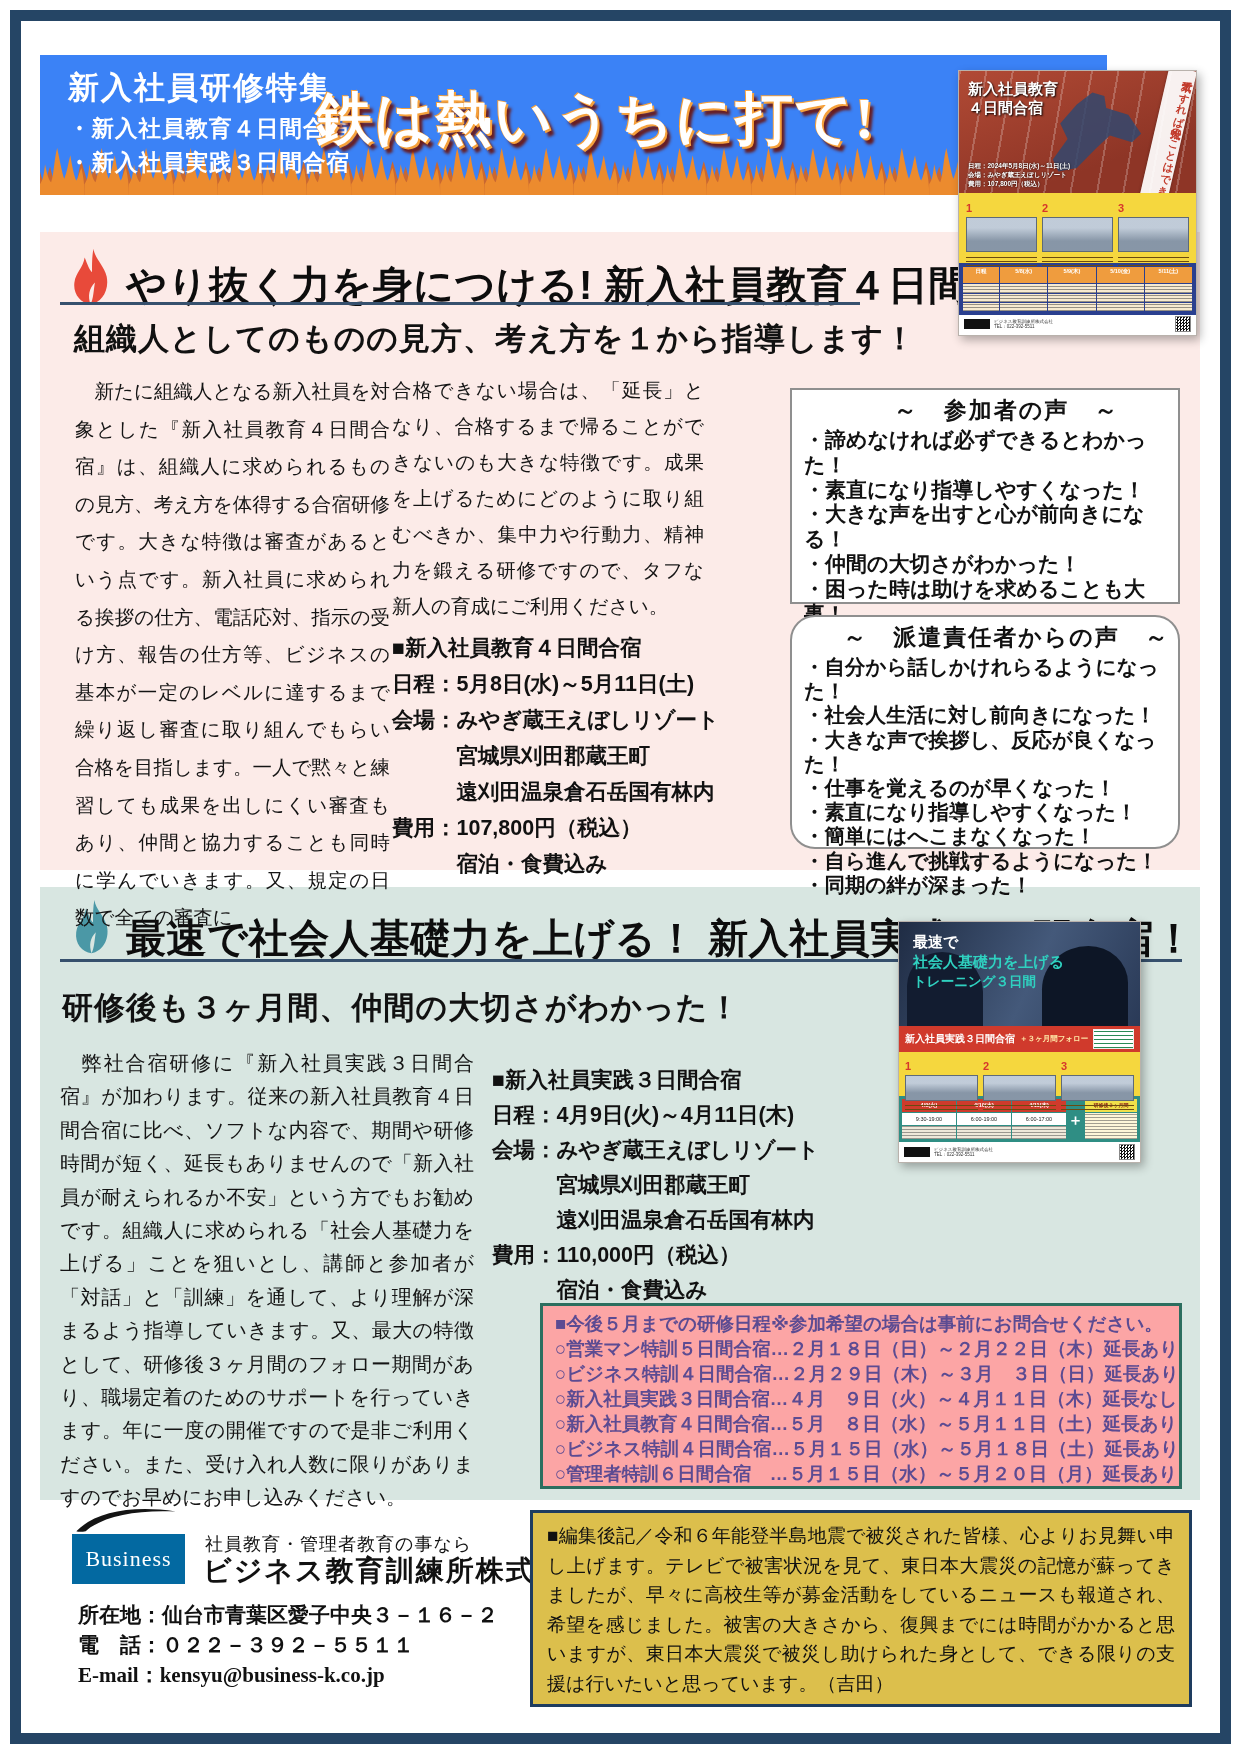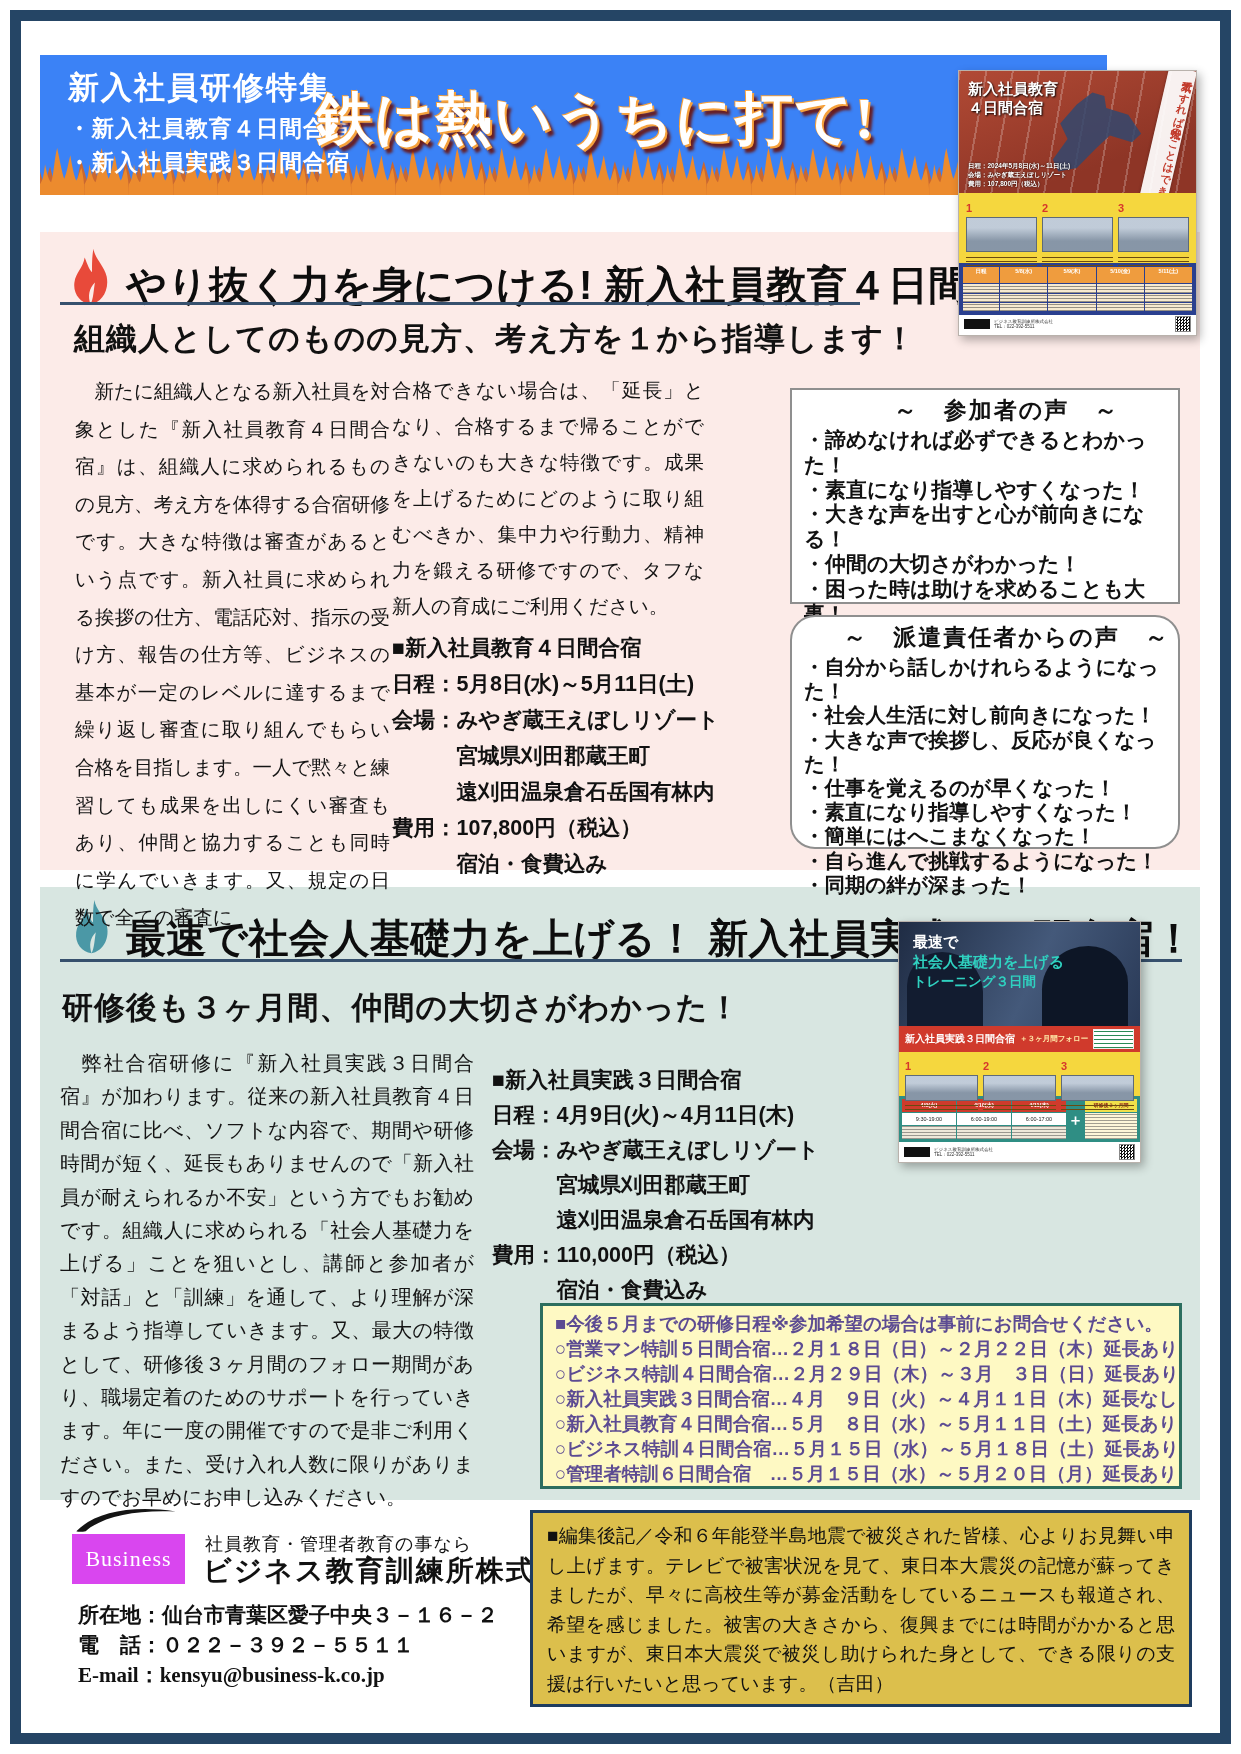--- a/index.html
+++ b/index.html
@@ -69,21 +69,21 @@
   .vbox2 .v-items{font-size:20.5px;line-height:24.2px;}
   .flame-ic{position:absolute;}
 
   
   .sec2{left:40px;top:887px;width:1160px;height:613px;background:#d8e6e1;z-index:1;}
   .s2-h{left:86px;top:24px;}
   .s2-rule{left:20px;top:72px;width:1122px;}
   .s2-sub{left:22px;top:100px;}
   .s2-body{left:20px;top:160px;width:414px;font-size:20px;line-height:33.4px;}
   .s2-course{left:452px;top:176px;font-size:21.5px;line-height:35px;}
-  .sched{left:500px;top:416px;width:642px;height:186px;background:#fef9c3;border:3px solid #2c6e5f;
+  .sched{left:500px;top:416px;width:642px;height:186px;background:#fca5a5;border:3px solid #2c6e5f;
          box-sizing:border-box;padding:5px 12px;color:#5c4b92;font-weight:700;font-size:18.5px;line-height:25px;white-space:nowrap;}
 
   
   .p2{left:858px;top:34px;width:241px;height:240px;position:absolute;}
   .p2-photo{position:relative;width:100%;height:104px;overflow:hidden;background:linear-gradient(115deg,#1f2c44,#44597a 55%,#2a3a57);}
   .pp1{position:absolute;left:8px;bottom:0;width:76px;height:74px;background:#121c30;border-radius:46% 54% 0 0;}
   .pp2{position:absolute;right:12px;bottom:0;width:86px;height:80px;background:#0d1626;border-radius:54% 46% 0 0;}
   .p2-head{position:absolute;left:14px;top:10px;font-weight:700;line-height:20px;z-index:2;}
   .p2-head .h1{color:#fff;font-size:15px;}
   .p2-head .h2{color:#2fd1c0;font-size:15px;}
@@ -102,21 +102,21 @@
   .p2-ttime{background:#fff;color:#222;font-size:5.5px;text-align:center;line-height:12px;}
   .p2-bar{background:#efe8da;background-image:repeating-linear-gradient(0deg,rgba(70,70,70,.5) 0 1px,transparent 1px 3px);}
   .p2-plus{color:#fff;font-size:15px;font-weight:700;align-self:center;line-height:15px;}
   .p2-right{width:52px;display:flex;flex-direction:column;gap:1px;}
   .p2-rh{background:#f0e04a;color:#8c2318;font-size:5px;font-weight:700;text-align:center;line-height:13px;height:13px;}
   .p2-rbar{flex:1;background:#fdf6d8;background-image:repeating-linear-gradient(0deg,rgba(70,70,70,.5) 0 1px,transparent 1px 3px);}
   .p2-footer{display:flex;align-items:center;gap:4px;background:#fff;height:20px;padding:1px 5px;box-sizing:border-box;}
 
   
   .swoosh{left:74px;top:1503px;width:104px;height:30px;}
-  .logobox{left:72px;top:1534px;width:113px;height:50px;background:#d946ef;color:#fff;
+  .logobox{left:72px;top:1534px;width:113px;height:50px;background:#0369a1;color:#fff;
         display:flex;align-items:center;justify-content:center;font-size:22px;letter-spacing:1px;}
   .tagline{left:205px;top:1532px;font-size:18px;font-weight:400;letter-spacing:1px;}
   .company{left:203px;top:1552px;font-size:28px;font-weight:700;letter-spacing:2px;}
   .contact{left:78px;top:1600px;font-size:21px;font-weight:700;line-height:30px;white-space:nowrap;}
   .editor{left:530px;top:1510px;width:662px;height:197px;background:#dcbf4c;border:3px solid #1e3c5f;
         box-sizing:border-box;padding:8px 14px;font-size:19px;line-height:29.5px;text-align:justify;color:#101010;}
 </style>
 </head>
 <body>
 

